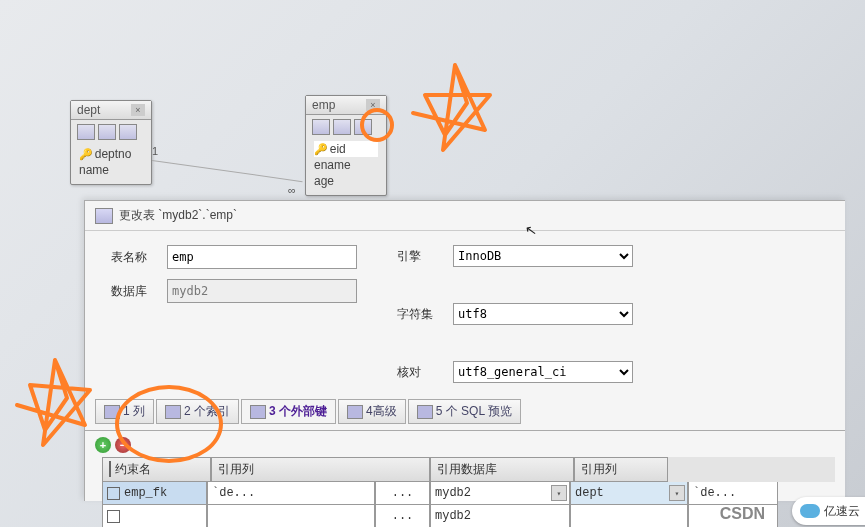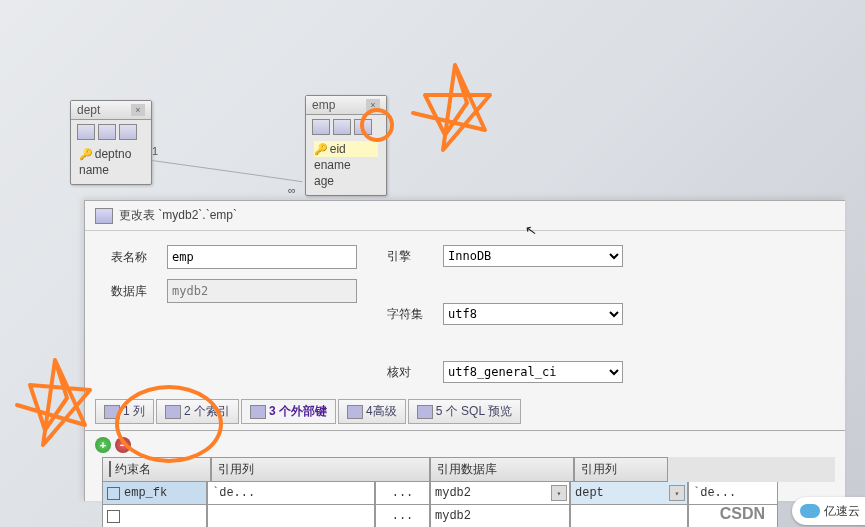--- a/index.html
+++ b/index.html
@@ -321,21 +321,21 @@
   <div class="er-title">
     <span>emp</span>
     <span class="er-close">×</span>
   </div>
   <div class="er-icons">
     <div class="er-icon"></div>
     <div class="er-icon"></div>
     <div class="er-icon"></div>
   </div>
   <div class="er-fields">
-    <div class="er-field" style="background:#fef9c3;"><span class="er-key">🔑</span><span>eid</span></div>
+    <div class="er-field" style="background:#ffffff;"><span class="er-key">🔑</span><span>eid</span></div>
     <div class="er-field">ename</div>
     <div class="er-field">age</div>
   </div>
 </div>
 
 <div class="dialog">
   <div class="dialog-title">
     <div class="ticon"></div>
     <span>更改表 `mydb2`.`emp`</span>
   </div>
@@ -344,21 +344,21 @@
     <div class="form-col">
       <div class="form-row">
         <span class="form-label">表名称</span>
         <input class="form-input" value="emp" style="">
       </div>
       <div class="form-row">
         <span class="form-label">数据库</span>
         <input class="form-input ro" readonly="" value="mydb2" style="">
       </div>
     </div>
-    <div class="form-col" style="gap:36px;">
+    <div class="form-col" style="margin-left:10px;gap:36px;">
       <div class="form-row">
         <span class="form-label">引擎</span>
         <select class="form-select"><option>InnoDB</option></select>
       </div>
       <div class="form-row">
         <span class="form-label">字符集</span>
         <select class="form-select"><option>utf8</option></select>
       </div>
       <div class="form-row">
         <span class="form-label">核对</span>

